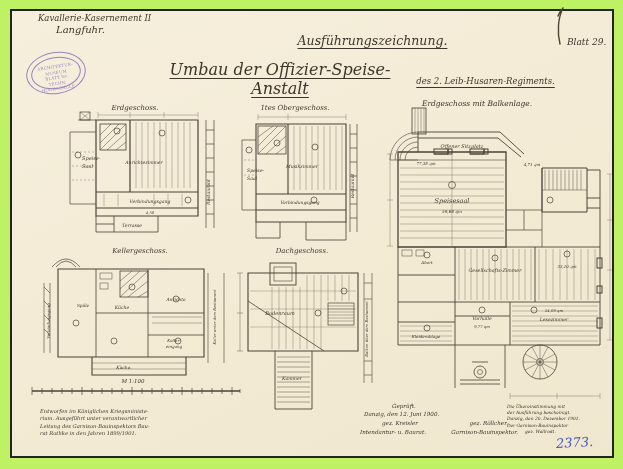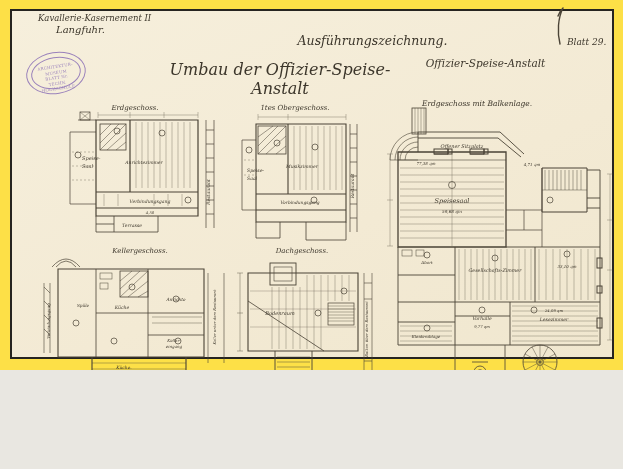--- a/index.html
+++ b/index.html
@@ -1,23 +1,23 @@
 <!DOCTYPE html>
 <html><head>
 <meta charset="utf-8">
 <style>
   html,body{margin:0;padding:0;background:#e9e7e1;}
-  .page{position:relative;width:623px;height:370px;background:#fde047;overflow:hidden;
+  .page{position:relative;width:623px;height:469px;background:#bef264;overflow:hidden;
         font-family:"DejaVu Serif",serif;color:#3c362b;}
   .frame{position:absolute;left:10px;top:9px;right:9px;bottom:11px;
          border:2px solid #262420;background:linear-gradient(155deg,#f6efdc 0%,#f3ead4 60%,#f0e7cf 100%);}
   .abs{position:absolute;}
   .script{font-style:italic;}
   .center{text-align:center;}
-  .u{text-underline-offset:3px;text-decoration-thickness:0.8px;}
+  .u{text-decoration:underline;text-underline-offset:3px;text-decoration-thickness:0.8px;}
   svg{position:absolute;overflow:visible;}
   svg text{font-family:"DejaVu Serif",serif;font-style:italic;fill:#3c362b;}
   .ink path,.ink rect,.ink circle,.ink line{stroke:#4a4336;fill:none;}
   .stamp{position:absolute;left:26px;top:52px;width:58px;height:40px;transform:rotate(-9deg);
          border:1.2px solid #8b70b6;border-radius:50%;color:#8b70b6;opacity:.85;
          display:flex;align-items:center;justify-content:center;}
   .stamp-inner{width:50px;height:32px;border:0.7px solid #8b70b6;border-radius:50%;
          text-align:center;font-size:4px;line-height:5.5px;padding-top:6px;box-sizing:border-box;
          letter-spacing:0.2px;font-style:normal;}
   .note{font-size:5.2px;line-height:7.4px;font-style:italic;}
@@ -41,21 +41,21 @@
     <div class="stamp-inner">
       <div>ARCHITEKTUR-MUSEUM</div>
       <div>BLATT Nr.</div>
       <div>TECHN. HOCHSCHULE</div>
     </div>
   </div>
 
   <div class="abs script center u" style="left:160px;top:60px;width:240px;font-size:16px">Umbau der Offizier-Speise-Anstalt</div>
 
   <div class="abs script center u" style="left:285px;top:33px;width:175px;font-size:12.5px">Ausführungszeichnung.</div>
-  <div class="abs script center u" style="left:398px;top:57px;width:175px;font-size:10.5px">Offizier-Speise-Anstalt</div>
+  <div class="abs script center u" style="left:398px;top:76px;width:175px;font-size:8.5px">des 2. Leib-Husaren-Regiments.</div>
   <div class="abs script" style="left:567px;top:37px;font-size:9px">Blatt 29.</div>
 
   <svg class="ink" style="left:58px;top:100px" width="178" height="142" viewBox="0 0 178 142">
     <text x="77" y="10" font-size="7" text-anchor="middle">Erdgeschoss.</text>
     <g>
       <path d="M38,20 H140 V116 H38 Z M38,92 H140 M38,108 H140 M72,20 V92" stroke-width="1.2"></path>
       <path d="M12,32 V104 M12,32 H38 M12,104 H38 M20,20 H38" stroke-width="0.7"></path>
       <rect x="22" y="12" width="10" height="8" stroke-width="0.7"></rect>
         <path d="M22,12 L32,20 M22,20 L32,12" stroke-width="0.4"></path>
       <rect x="42" y="24" width="26" height="26" stroke-width="0.8"></rect>

